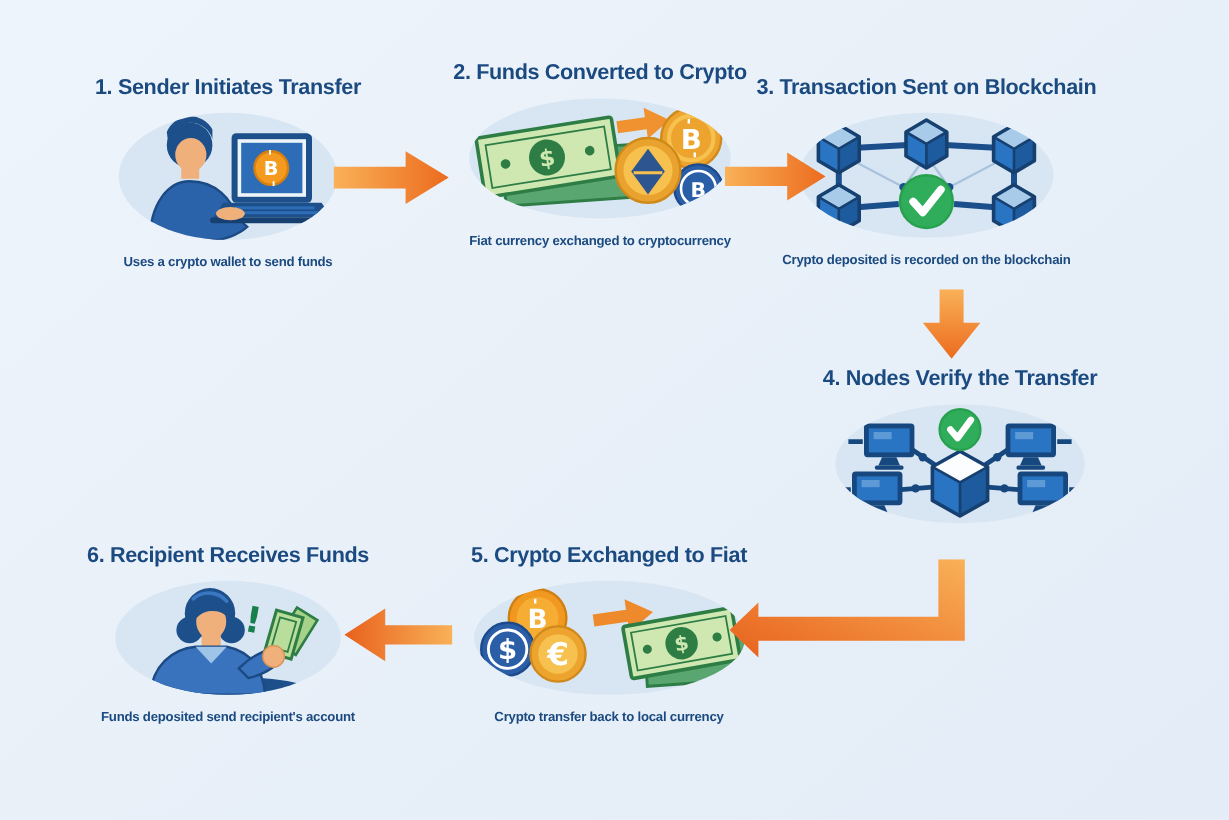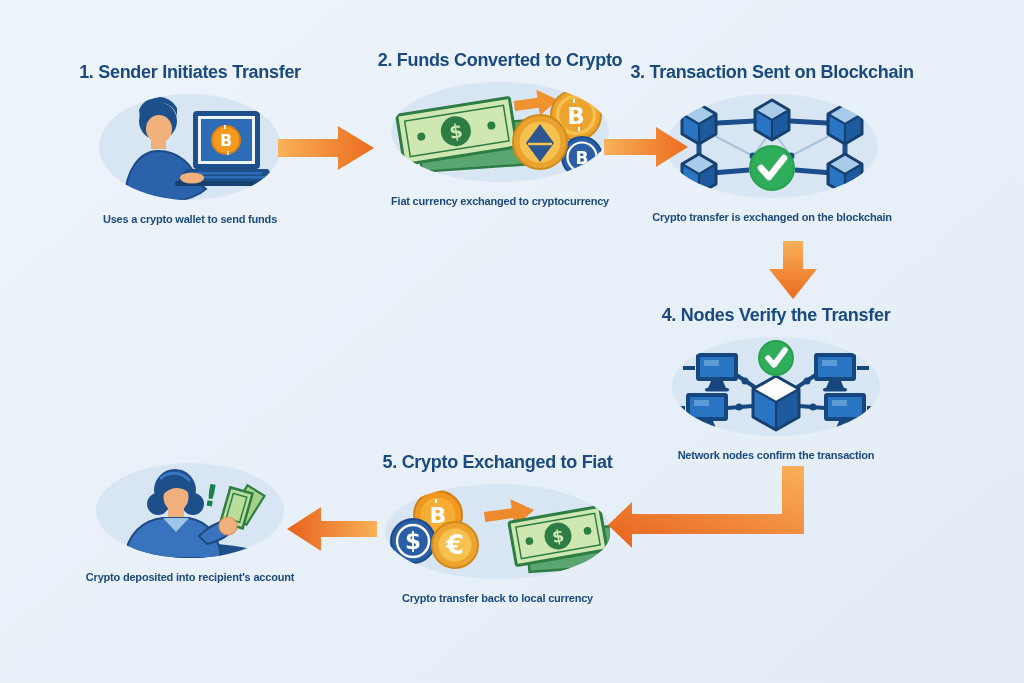--- a/index.html
+++ b/index.html
@@ -13,22 +13,22 @@
             display:flex; align-items:center; justify-content:center; margin-top:11px; }
   .step-caption { font-size:11px; font-weight:bold; color:#1a4a80; letter-spacing:-0.2px;
                   margin-top:13px; white-space:nowrap; }
   .arrow { position:absolute; }
   svg { display:block; }
   .coin-txt { font-family:"DejaVu Sans", sans-serif; font-weight:bold; }
 
   #step1 { left:35px;  top:62px;  width:310px; }
   #step2 { left:350px; top:50px;  width:300px; }
   #step3 { left:622px; top:62px;  width:300px; }
-  #step4 { left:626px; top:305px; width:300px; }
-  #step5 { left:345px; top:452px; width:305px; }
+  #step4 { left:650px; top:305px; width:300px; }
+  #step5 { left:355px; top:452px; width:305px; }
   #step6 { left:35px;  top:452px; width:310px; }
 
   #arrow-1-2 { left:278px; top:123px; }
   #arrow-2-3 { left:604px; top:124px; }
   #arrow-3-4 { left:769px; top:241px; }
   #arrow-4-5 { left:608px; top:466px; }
   #arrow-5-6 { left:287px; top:503px; }
 </style>
 </head>
 <body>
@@ -146,21 +146,21 @@
         <use href="#cube3" transform="translate(178,30)"></use>
         <use href="#cube3" transform="translate(32,80)"></use>
         <use href="#cube3" transform="translate(178,80)"></use>
 
         <g>
           <circle cx="105" cy="74" r="22" fill="#2fad5a" stroke="#28a14f" stroke-width="2"></circle>
           <path d="M94 74 L102 83 L117 64" fill="none" stroke="#ffffff" stroke-width="6.5" stroke-linecap="round" stroke-linejoin="round"></path>
         </g>
       </svg>
     </div>
-    <p class="step-caption">Crypto transfer is exchanged on the blockchain</p>
+    <p class="step-caption">Crypto deposited is recorded on the blockchain</p>
   </section>
 
   <section class="step" id="step4">
     <h2 class="step-title">4. Nodes Verify the Transfer</h2>
     <div class="bubble" style="width:208px;height:99px;">
       <svg width="206" height="98" viewBox="0 0 206 98">
         <defs>
           <g id="mon4">
             <rect x="-21" y="-15" width="42" height="28" rx="3" fill="#16477e"></rect>
             <rect x="-17" y="-11" width="34" height="20" fill="#2a74c4"></rect>
@@ -198,21 +198,20 @@
           <polygon points="103,38 126,51 126,79 103,92 80,79 80,51" fill="none" stroke="#16406f" stroke-width="3" stroke-linejoin="round"></polygon>
           <path d="M80 51 L103 64 L126 51 M103 64 L103 92" fill="none" stroke="#16406f" stroke-width="2.2"></path>
         </g>
 
         <g>
           <circle cx="103" cy="20" r="17" fill="#2fad5a" stroke="#28a14f" stroke-width="2"></circle>
           <path d="M95 20 L101 27 L112 12" fill="none" stroke="#ffffff" stroke-width="5.5" stroke-linecap="round" stroke-linejoin="round"></path>
         </g>
       </svg>
     </div>
-    <p class="step-caption">Network nodes confirm the transaction</p>
   </section>
 
   <section class="step" id="step5">
     <h2 class="step-title">5. Crypto Exchanged to Fiat</h2>
     <div class="bubble" style="width:226px;height:95px;">
       <svg width="224" height="94" viewBox="0 0 224 94">
         <g>
           <circle cx="52" cy="30" r="24" fill="#f0981f" stroke="#d07f12" stroke-width="2"></circle>
           <circle cx="52" cy="30" r="17.5" fill="#f6ad33"></circle>
           <text class="coin-txt" x="52" y="38" font-size="22" fill="#ffffff" text-anchor="middle">B</text>
@@ -242,20 +241,21 @@
             <circle cx="143" cy="51" r="3.8" fill="#2e7d45"></circle>
             <circle cx="202" cy="51" r="3.8" fill="#2e7d45"></circle>
           </g>
         </g>
       </svg>
     </div>
     <p class="step-caption">Crypto transfer back to local currency</p>
   </section>
 
   <section class="step" id="step6">
+    <h2 class="step-title">6. Recipient Receives Funds</h2>
     <div class="bubble" style="width:188px;height:95px;">
       <svg width="186" height="94" viewBox="0 0 186 94">
         <ellipse cx="93" cy="95" rx="78" ry="16" fill="#1d4f8a"></ellipse>
 
         <circle cx="78" cy="26" r="21" fill="#1d4f8a"></circle>
         <circle cx="61" cy="40" r="11" fill="#1d4f8a"></circle>
         <circle cx="96" cy="40" r="11" fill="#1d4f8a"></circle>
         <path d="M64 14 A20 20 0 0 1 92 16" fill="none" stroke="#3a77c2" stroke-width="3" stroke-linecap="round"></path>
 
         <rect x="71" y="44" width="16" height="10" fill="#f0b07c"></rect>
@@ -272,21 +272,21 @@
           <g transform="rotate(16 140 44)">
             <rect x="128" y="26" width="23" height="36" fill="#b9dd9b" stroke="#2e7d45" stroke-width="2.5"></rect>
             <rect x="132.5" y="31" width="14" height="26" fill="none" stroke="#2e7d45" stroke-width="1.5"></rect>
           </g>
         </g>
         <circle cx="131" cy="62" r="9" fill="#f0b07c" stroke="#d99457" stroke-width="1.2"></circle>
 
         <text class="coin-txt" x="114" y="42" font-size="30" fill="#17804c" text-anchor="middle" transform="rotate(10 114 32)">!</text>
       </svg>
     </div>
-    <p class="step-caption">Crypto deposited into recipient's account</p>
+    <p class="step-caption">Funds deposited send recipient's account</p>
   </section>
 
   <svg class="arrow" id="arrow-1-2" width="96" height="50" viewBox="0 0 96 50">
     <defs>
         <linearGradient id="g12" x1="0" y1="0" x2="1" y2="0">
       <stop offset="0" stop-color="#f9b158"></stop>
           <stop offset="1" stop-color="#ec6b1e"></stop>
     </linearGradient>
       </defs>
     <path d="M0 16 H60 V3 L96 25 L60 47 V34 H0 Z" fill="url(#g12)"></path>

